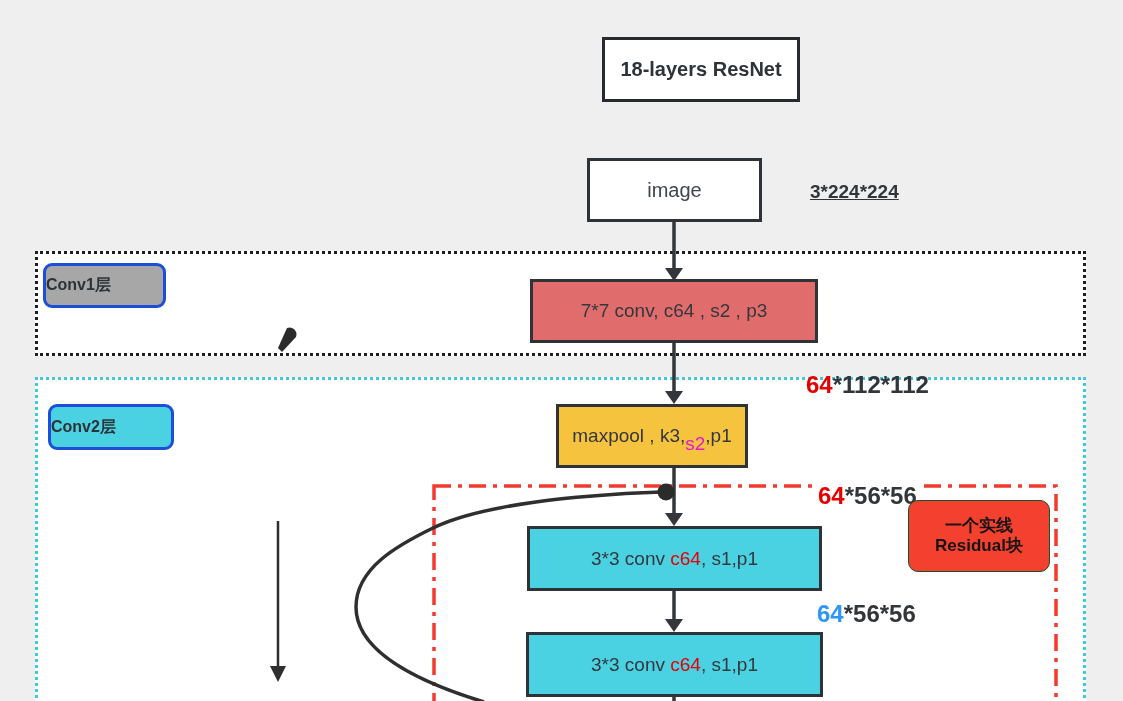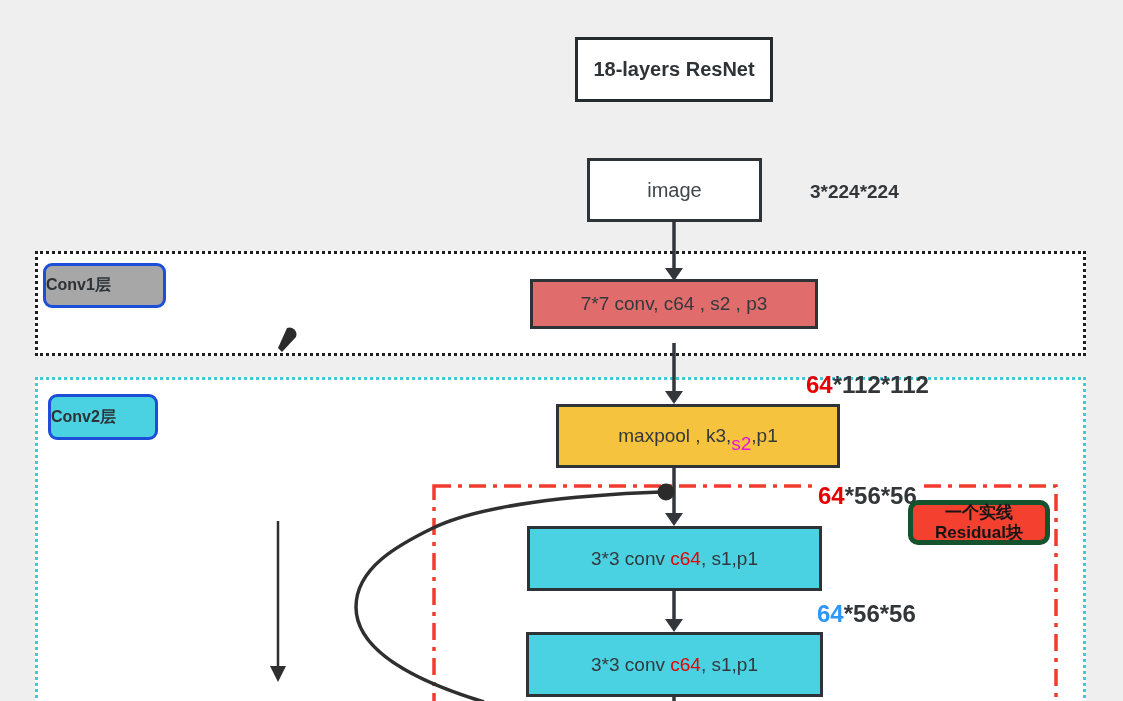--- a/index.html
+++ b/index.html
@@ -5,36 +5,36 @@
   html,body{margin:0;padding:0;}
   body{font-family:"Liberation Sans","DejaVu Sans",sans-serif;background:#e9e9e9;}
   #stage{position:relative;width:1123px;height:701px;background:#efefef;overflow:hidden;}
   .layer{position:absolute;left:0;top:0;width:1123px;height:701px;}
   .abs{position:absolute;box-sizing:border-box;}
   .container{background:#ffffff;}
   .conv1-container{left:35px;top:251px;width:1051px;height:105px;border:3px dotted #1f1f1f;}
   .conv2-container{left:35px;top:377px;width:1051px;height:345px;border:3px dotted #3fc9dd;}
   .node{display:flex;align-items:center;justify-content:center;border:3px solid #2e3338;
         color:#33383d;font-size:19px;white-space:pre;}
-  .title-box{left:575px;top:37px;width:198px;height:65px;background:#ffffff;font-weight:bold;
+  .title-box{left:602px;top:37px;width:198px;height:65px;background:#ffffff;font-weight:bold;
              font-size:20px;color:#2e3338;border-color:#262b30;}
   .image-box{left:587px;top:158px;width:175px;height:64px;background:#ffffff;font-size:20px;color:#3f464c;}
-  .conv7-box{left:530px;top:279px;width:288px;height:50px;background:#e06c6c;}
-  .maxpool-box{left:556px;top:404px;width:284px;height:64px;background:#f6c33e;}
+  .conv7-box{left:530px;top:279px;width:288px;height:64px;background:#e06c6c;}
+  .maxpool-box{left:556px;top:404px;width:192px;height:64px;background:#f6c33e;}
   .conv3-box-a{left:527px;top:526px;width:295px;height:65px;background:#4bd2e2;}
   .conv3-box-b{left:526px;top:632px;width:297px;height:65px;background:#4bd2e2;}
   .tag{display:flex;align-items:center;border:3px solid #1d4ed8;
        border-radius:9px;font-weight:bold;font-size:16px;color:#2d3237;}
   .conv1-tag{left:43px;top:263px;width:123px;height:45px;background:#a7a7a7;}
-  .conv2-tag{left:48px;top:394px;width:110px;height:46px;background:#4bd2e2;}
-  .residual-tag{left:908px;top:500px;width:142px;height:45px;background:#f4402f;border:5px solid #14532d;
+  .conv2-tag{left:48px;top:404px;width:126px;height:46px;background:#4bd2e2;}
+  .residual-tag{left:908px;top:500px;width:142px;height:72px;background:#f4402f;border:1px solid #14532d;
                 border-radius:10px;display:flex;flex-direction:column;align-items:center;justify-content:center;
                 font-weight:bold;font-size:17px;color:#151515;line-height:20px;}
   .dim{font-weight:bold;font-size:24px;color:#323639;white-space:pre;}
-  .dim-input{left:810px;top:181px;font-size:19px;}
+  .dim-input{left:810px;top:181px;font-size:19px;text-decoration:underline;}
   .dim-conv1{left:806px;top:371px;}
   .dim-mp{left:816px;top:482px;background:#ffffff;padding:0 2px;}
   .dim-mid{left:817px;top:600px;}
   .input-size{left:168px;top:481px;font-weight:bold;font-size:18px;color:#2f3337;}
   .red-t{color:#e60000;}
   .blue-t{color:#2e97f5;}
   .magenta-t{color:#e816d8;margin-top:16px;}
   svg{display:block;}
 </style>
 </head>

